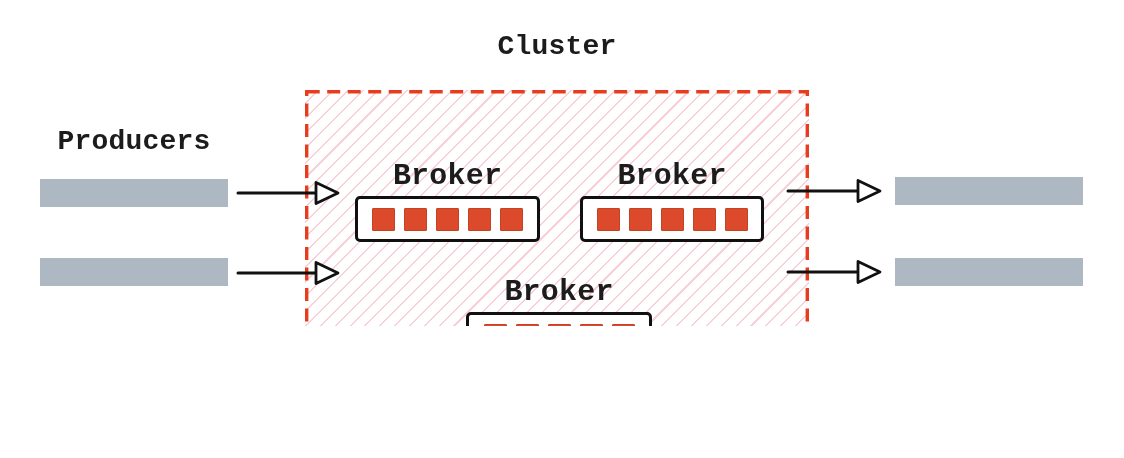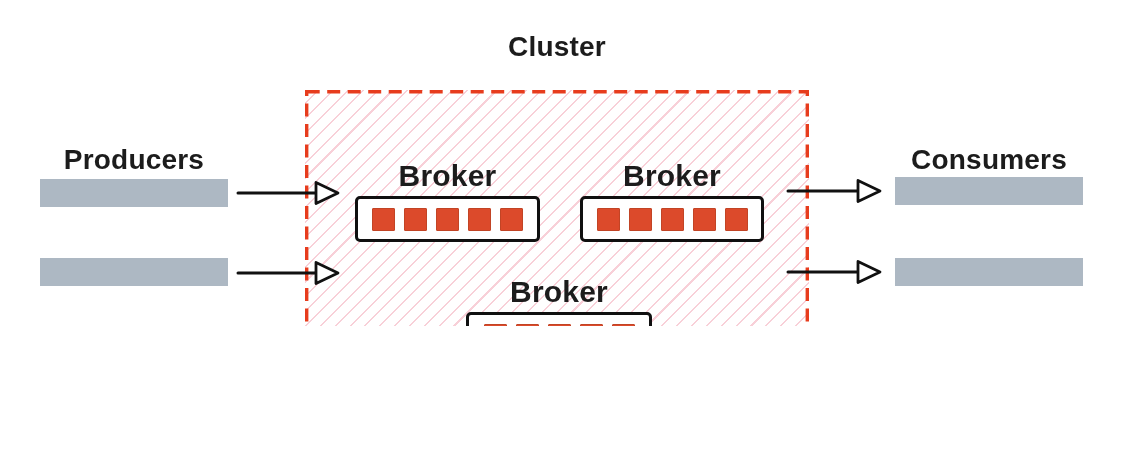--- a/index.html
+++ b/index.html
@@ -5,21 +5,21 @@
   html, body {
     margin: 0;
     padding: 0;
     background: #ffffff;
   }
   .canvas {
     position: relative;
     width: 1124px;
     height: 326px;
     background: var(--background, #ffffff);
-    font-family: Liberation Sans, sans-serif;
+    font-family: Liberation Mono, monospace;
     color: var(--text, #1c1c1c);
     overflow: hidden;
   }
   .title {
     position: absolute;
     left: 305px;
     top: 31px;
     width: 504px;
     text-align: center;
     font-size: 28px;
@@ -27,21 +27,20 @@
     letter-spacing: 0.2px;
   }
   .side-label {
     position: absolute;
     top: 126px;
     width: 188px;
     text-align: center;
     font-size: 28px;
     font-weight: 700;
     letter-spacing: 0.2px;
-    margin-top: 18px;
   }
   .side-label.producers { left: 40px; }
   .side-label.consumers { left: 895px; }
 
   .cluster-hatch {
     position: absolute;
     left: 305px;
     top: 90px;
     width: 504px;
     height: 325px;
@@ -127,21 +126,20 @@
 </style>
 </head>
 <body>
 
 <div class="canvas">
 
   <div class="cluster-hatch"></div>
 
   <div class="title">Cluster</div>
   <div class="side-label producers">Producers</div>
-  <div class="side-label consumers">Consumers</div>
 
   <div class="bar p p1"></div>
   <div class="bar p p2"></div>
   <div class="bar p p3"></div>
 
   <div class="bar c c1"></div>
   <div class="bar c c2"></div>
   <div class="bar c c3"></div>
 
   <div class="broker b1">

